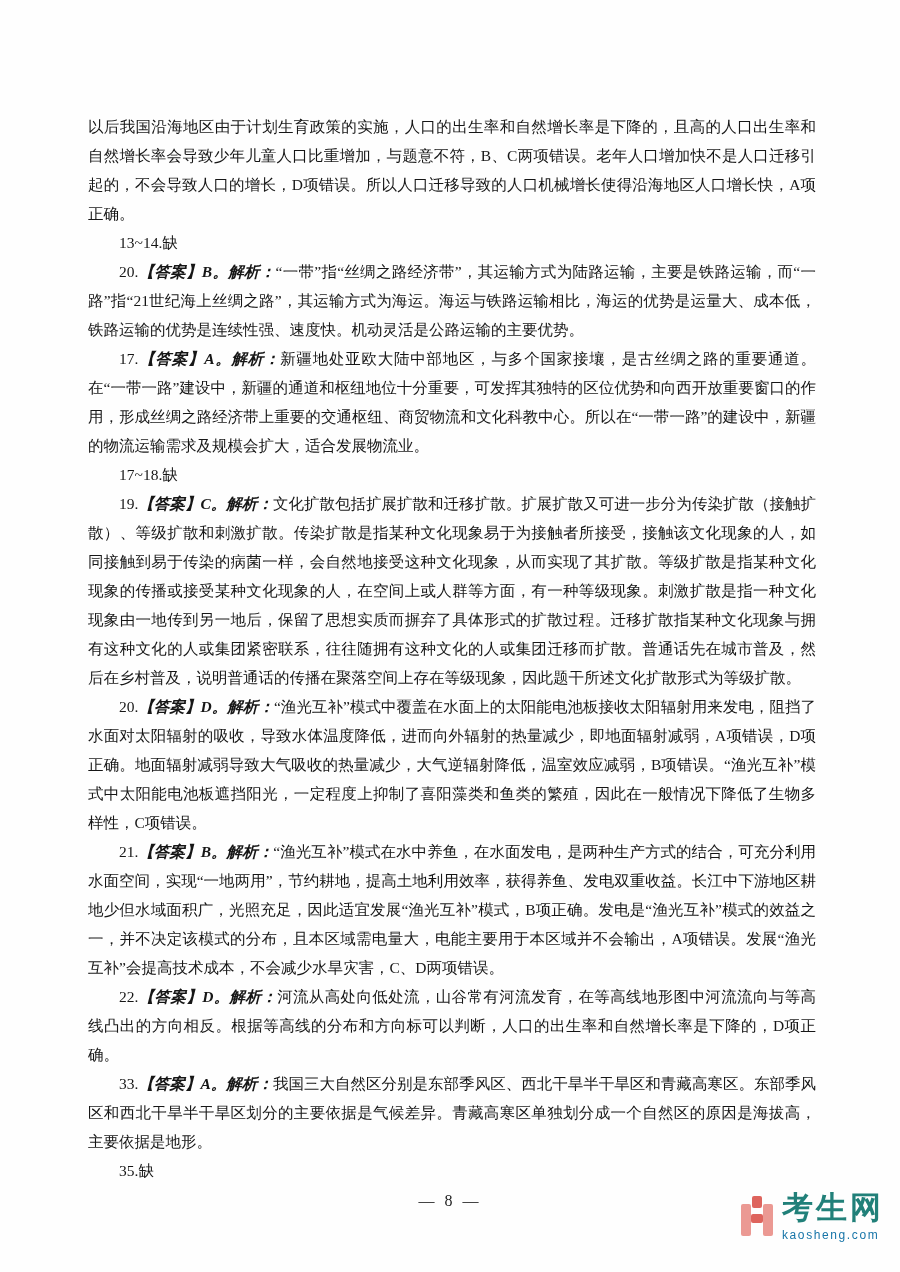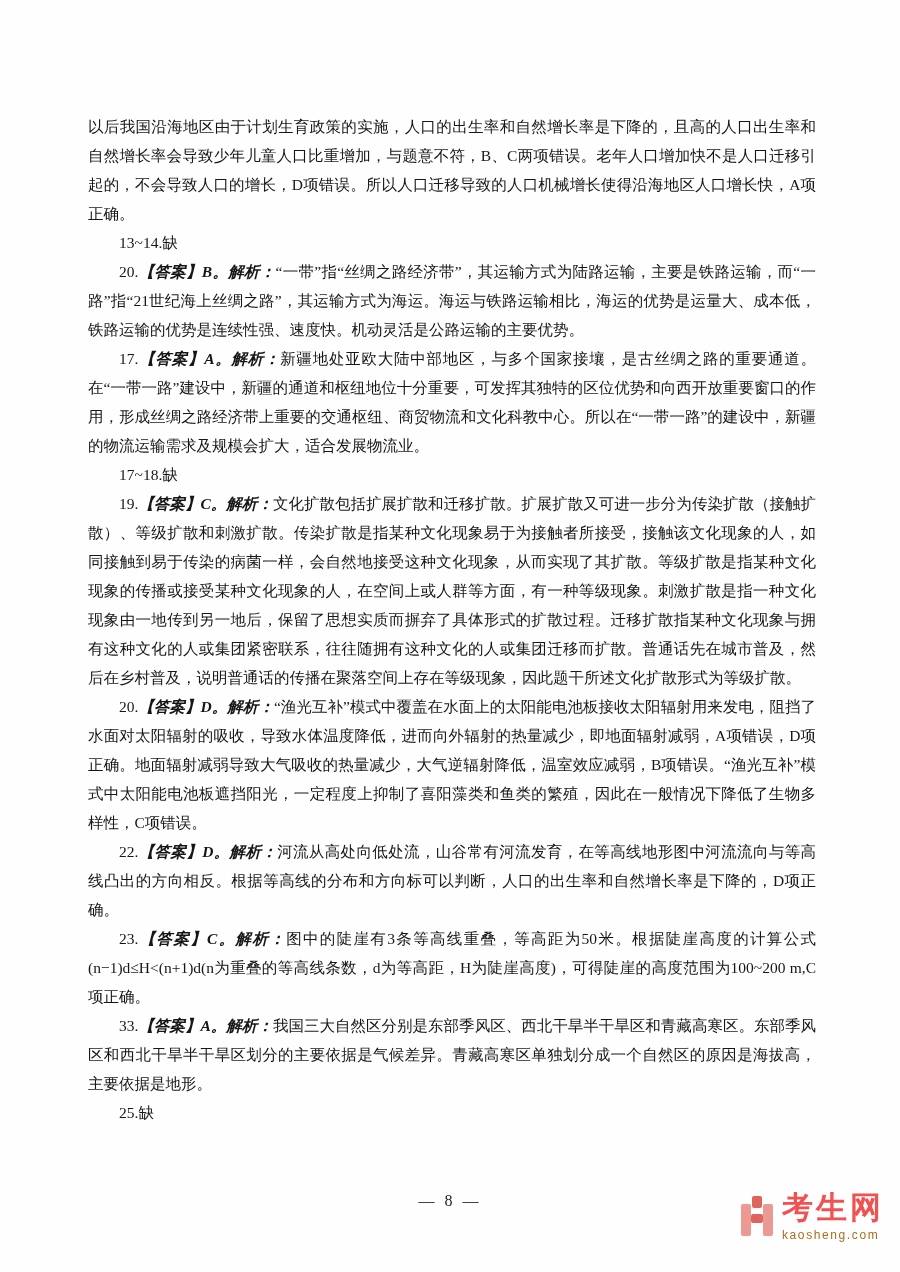--- a/index.html
+++ b/index.html
@@ -52,49 +52,49 @@
     align-items: flex-start;
     gap: 7px;
     opacity: 0.92;
   }
   .wm-icon { display: block; margin-top: 2px; }
   .wm-text { display: flex; flex-direction: column; }
   .wm-title {
     font-family: "Liberation Sans", "DejaVu Sans", sans-serif;
     font-size: 31px;
     font-weight: bold;
-    color: #ef4444;
+    color: #0f766e;
     line-height: 1.05;
     letter-spacing: 3px;
   }
   .wm-domain {
     font-family: "Liberation Sans", "DejaVu Sans", sans-serif;
     font-size: 12px;
-    color: #a16207;
+    color: #0369a1;
     letter-spacing: 1.6px;
     margin-top: 3px;
   }
 </style>
 </head>
 <body>
 
 <div class="page">
 
   <div class="content">
       <p class="para"><span>以后我国沿海地区由于计划生育政策的实施，人口的出生率和自然增长率是下降的，且高的人口出生率和自然增长率会导致少年儿童人口比重增加，与题意不符，B、C两项错误。老年人口增加快不是人口迁移引起的，不会导致人口的增长，D项错误。所以人口迁移导致的人口机械增长使得沿海地区人口增长快，A项正确。</span></p>
       <p class="para indent"><span>13~14.缺</span></p>
       <p class="para indent"><span>20.</span><b>【答案】B。解析：</b><span>“一带”指“丝绸之路经济带”，其运输方式为陆路运输，主要是铁路运输，而“一路”指“21世纪海上丝绸之路”，其运输方式为海运。海运与铁路运输相比，海运的优势是运量大、成本低，铁路运输的优势是连续性强、速度快。机动灵活是公路运输的主要优势。</span></p>
       <p class="para indent"><span>17.</span><b>【答案】A。解析：</b><span>新疆地处亚欧大陆中部地区，与多个国家接壤，是古丝绸之路的重要通道。在“一带一路”建设中，新疆的通道和枢纽地位十分重要，可发挥其独特的区位优势和向西开放重要窗口的作用，形成丝绸之路经济带上重要的交通枢纽、商贸物流和文化科教中心。所以在“一带一路”的建设中，新疆的物流运输需求及规模会扩大，适合发展物流业。</span></p>
       <p class="para indent"><span>17~18.缺</span></p>
       <p class="para indent"><span>19.</span><b>【答案】C。解析：</b><span>文化扩散包括扩展扩散和迁移扩散。扩展扩散又可进一步分为传染扩散（接触扩散）、等级扩散和刺激扩散。传染扩散是指某种文化现象易于为接触者所接受，接触该文化现象的人，如同接触到易于传染的病菌一样，会自然地接受这种文化现象，从而实现了其扩散。等级扩散是指某种文化现象的传播或接受某种文化现象的人，在空间上或人群等方面，有一种等级现象。刺激扩散是指一种文化现象由一地传到另一地后，保留了思想实质而摒弃了具体形式的扩散过程。迁移扩散指某种文化现象与拥有这种文化的人或集团紧密联系，往往随拥有这种文化的人或集团迁移而扩散。普通话先在城市普及，然后在乡村普及，说明普通话的传播在聚落空间上存在等级现象，因此题干所述文化扩散形式为等级扩散。</span></p>
       <p class="para indent"><span>20.</span><b>【答案】D。解析：</b><span>“渔光互补”模式中覆盖在水面上的太阳能电池板接收太阳辐射用来发电，阻挡了水面对太阳辐射的吸收，导致水体温度降低，进而向外辐射的热量减少，即地面辐射减弱，A项错误，D项正确。地面辐射减弱导致大气吸收的热量减少，大气逆辐射降低，温室效应减弱，B项错误。“渔光互补”模式中太阳能电池板遮挡阳光，一定程度上抑制了喜阳藻类和鱼类的繁殖，因此在一般情况下降低了生物多样性，C项错误。</span></p>
+      <p class="para indent"><span>21.</span><b>【答案】B。解析：</b><span>“渔光互补”模式在水中养鱼，在水面发电，是两种生产方式的结合，可充分利用水面空间，实现“一地两用”，节约耕地，提高土地利用效率，获得养鱼、发电双重收益。长江中下游地区耕地少但水域面积广，光照充足，因此适宜发展“渔光互补”模式，B项正确。发电是“渔光互补”模式的效益之一，并不决定该模式的分布，且本区域需电量大，电能主要用于本区域并不会输出，A项错误。发展“渔光互补”会提高技术成本，不会减少水旱灾害，C、D两项错误。</span></p>
       <p class="para indent"><span>22.</span><b>【答案】D。解析：</b><span>河流从高处向低处流，山谷常有河流发育，在等高线地形图中河流流向与等高线凸出的方向相反。根据等高线的分布和方向标可以判断，人口的出生率和自然增长率是下降的，D项正确。</span></p>
-      <p class="para indent"><span>23.</span><b>【答案】C。解析：</b><span>图中的陡崖有3条等高线重叠，等高距为50米。根据陡崖高度的计算公式(n−1)d≤H&lt;(n+1)d(n为重叠的等高线条数，d为等高距，H为陡崖高度)，可得陡崖的高度范围为100~200 m,C项正确。</span></p>
       <p class="para indent"><span>33.</span><b>【答案】A。解析：</b><span>我国三大自然区分别是东部季风区、西北干旱半干旱区和青藏高寒区。东部季风区和西北干旱半干旱区划分的主要依据是气候差异。青藏高寒区单独划分成一个自然区的原因是海拔高，主要依据是地形。</span></p>
-      <p class="para indent"><span>25.缺</span></p>
+      <p class="para indent"><span>35.缺</span></p>
     </div>
 
   <div class="footer">
     <span>— 8 —</span>
   </div>
 
   <div class="watermark">
     <span class="wm-icon">
       <svg width="36" height="44" viewBox="0 0 36 44" xmlns="http://www.w3.org/2000/svg">
         <rect x="2" y="10" width="10" height="32" rx="2" fill="#ea918a"></rect>

